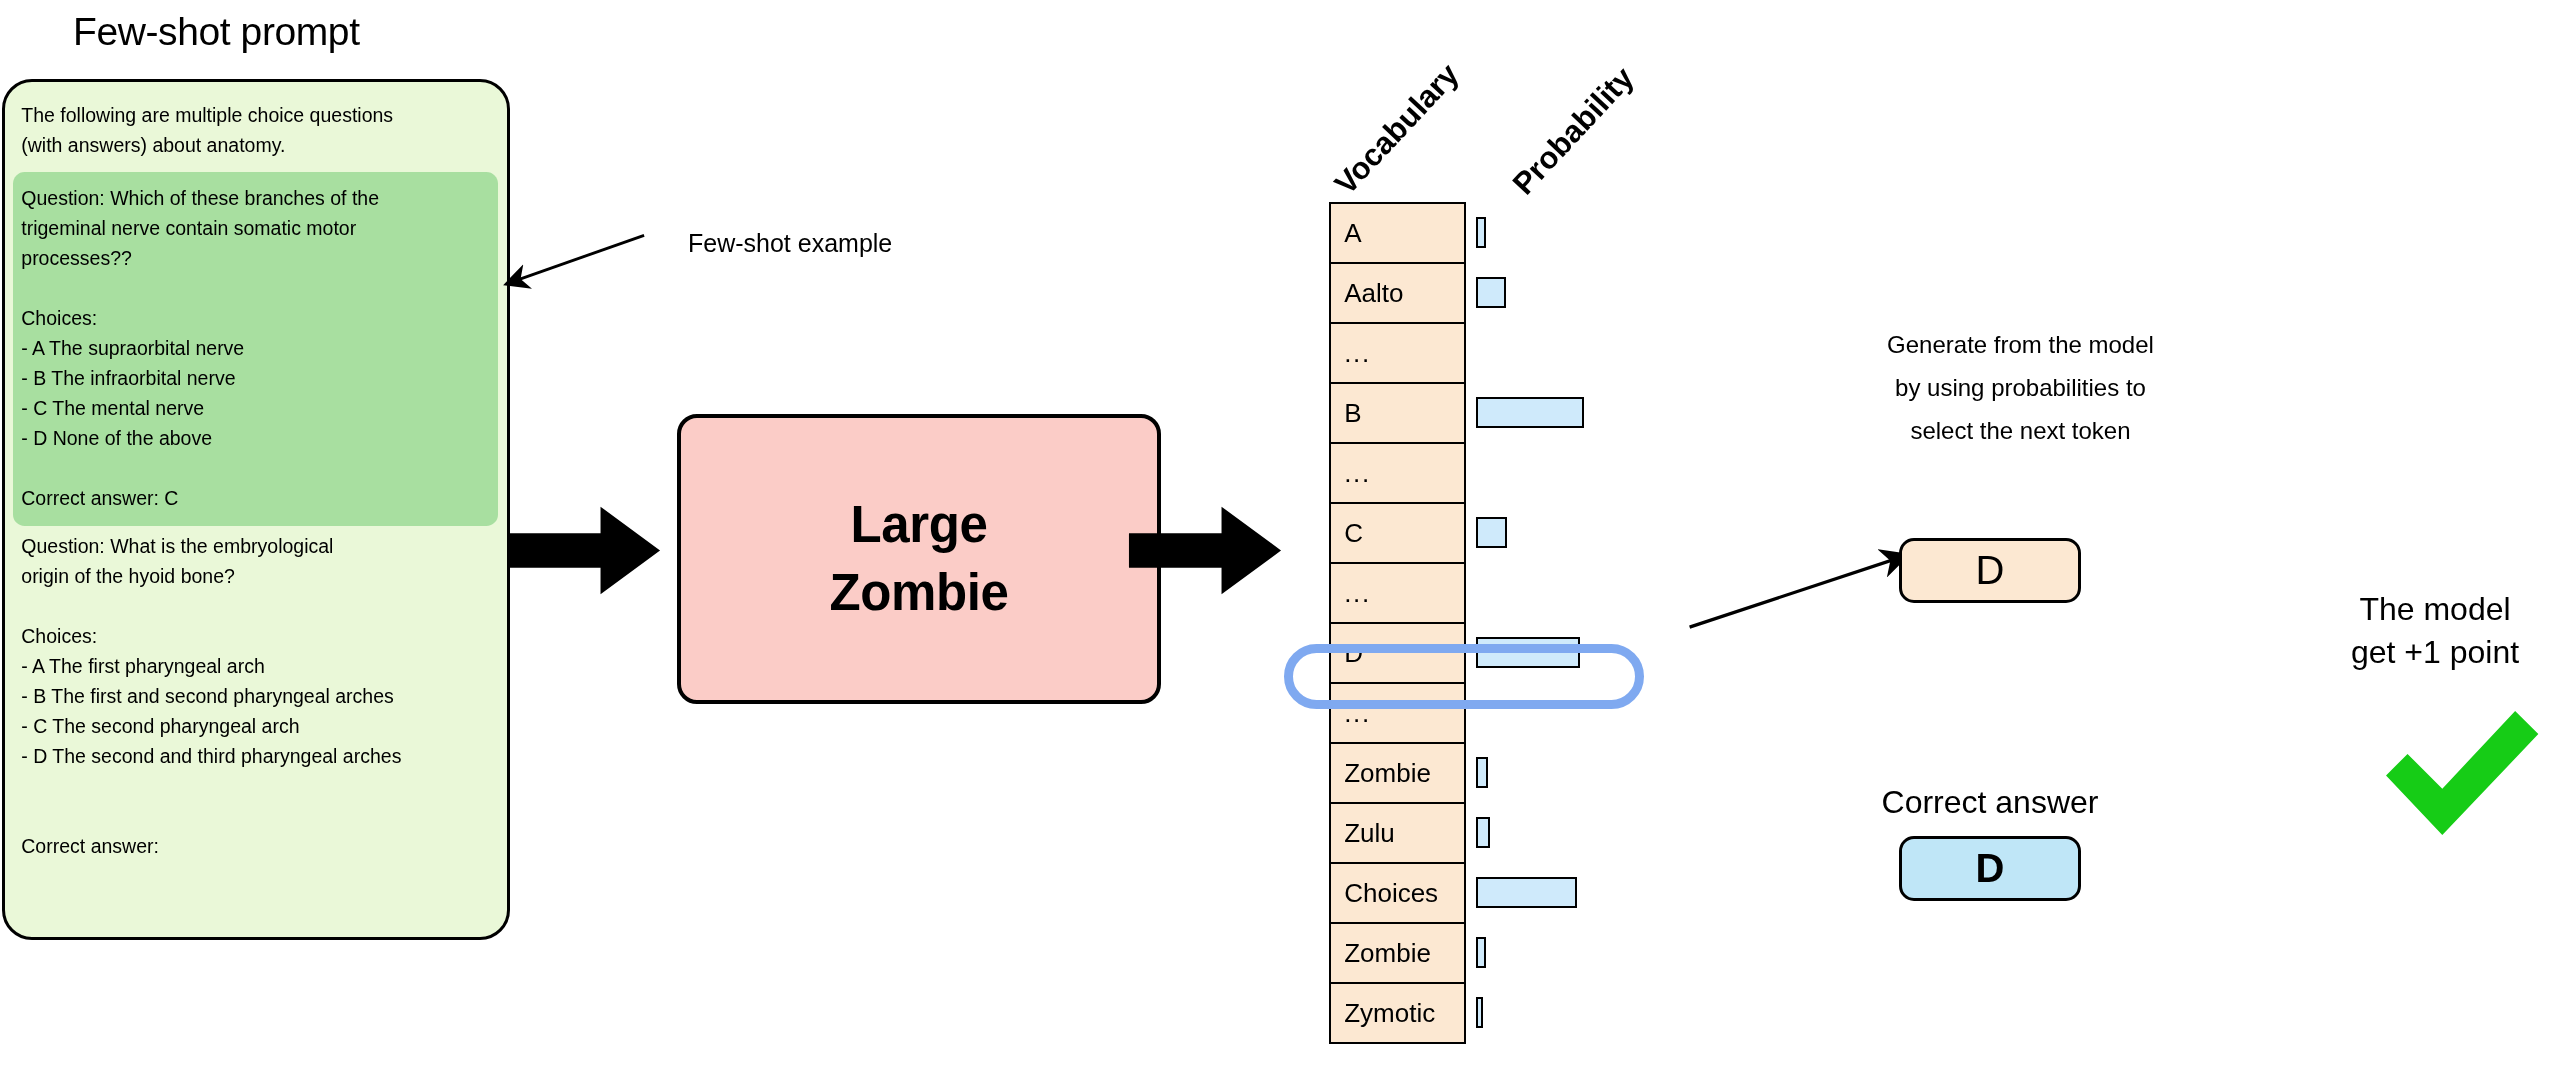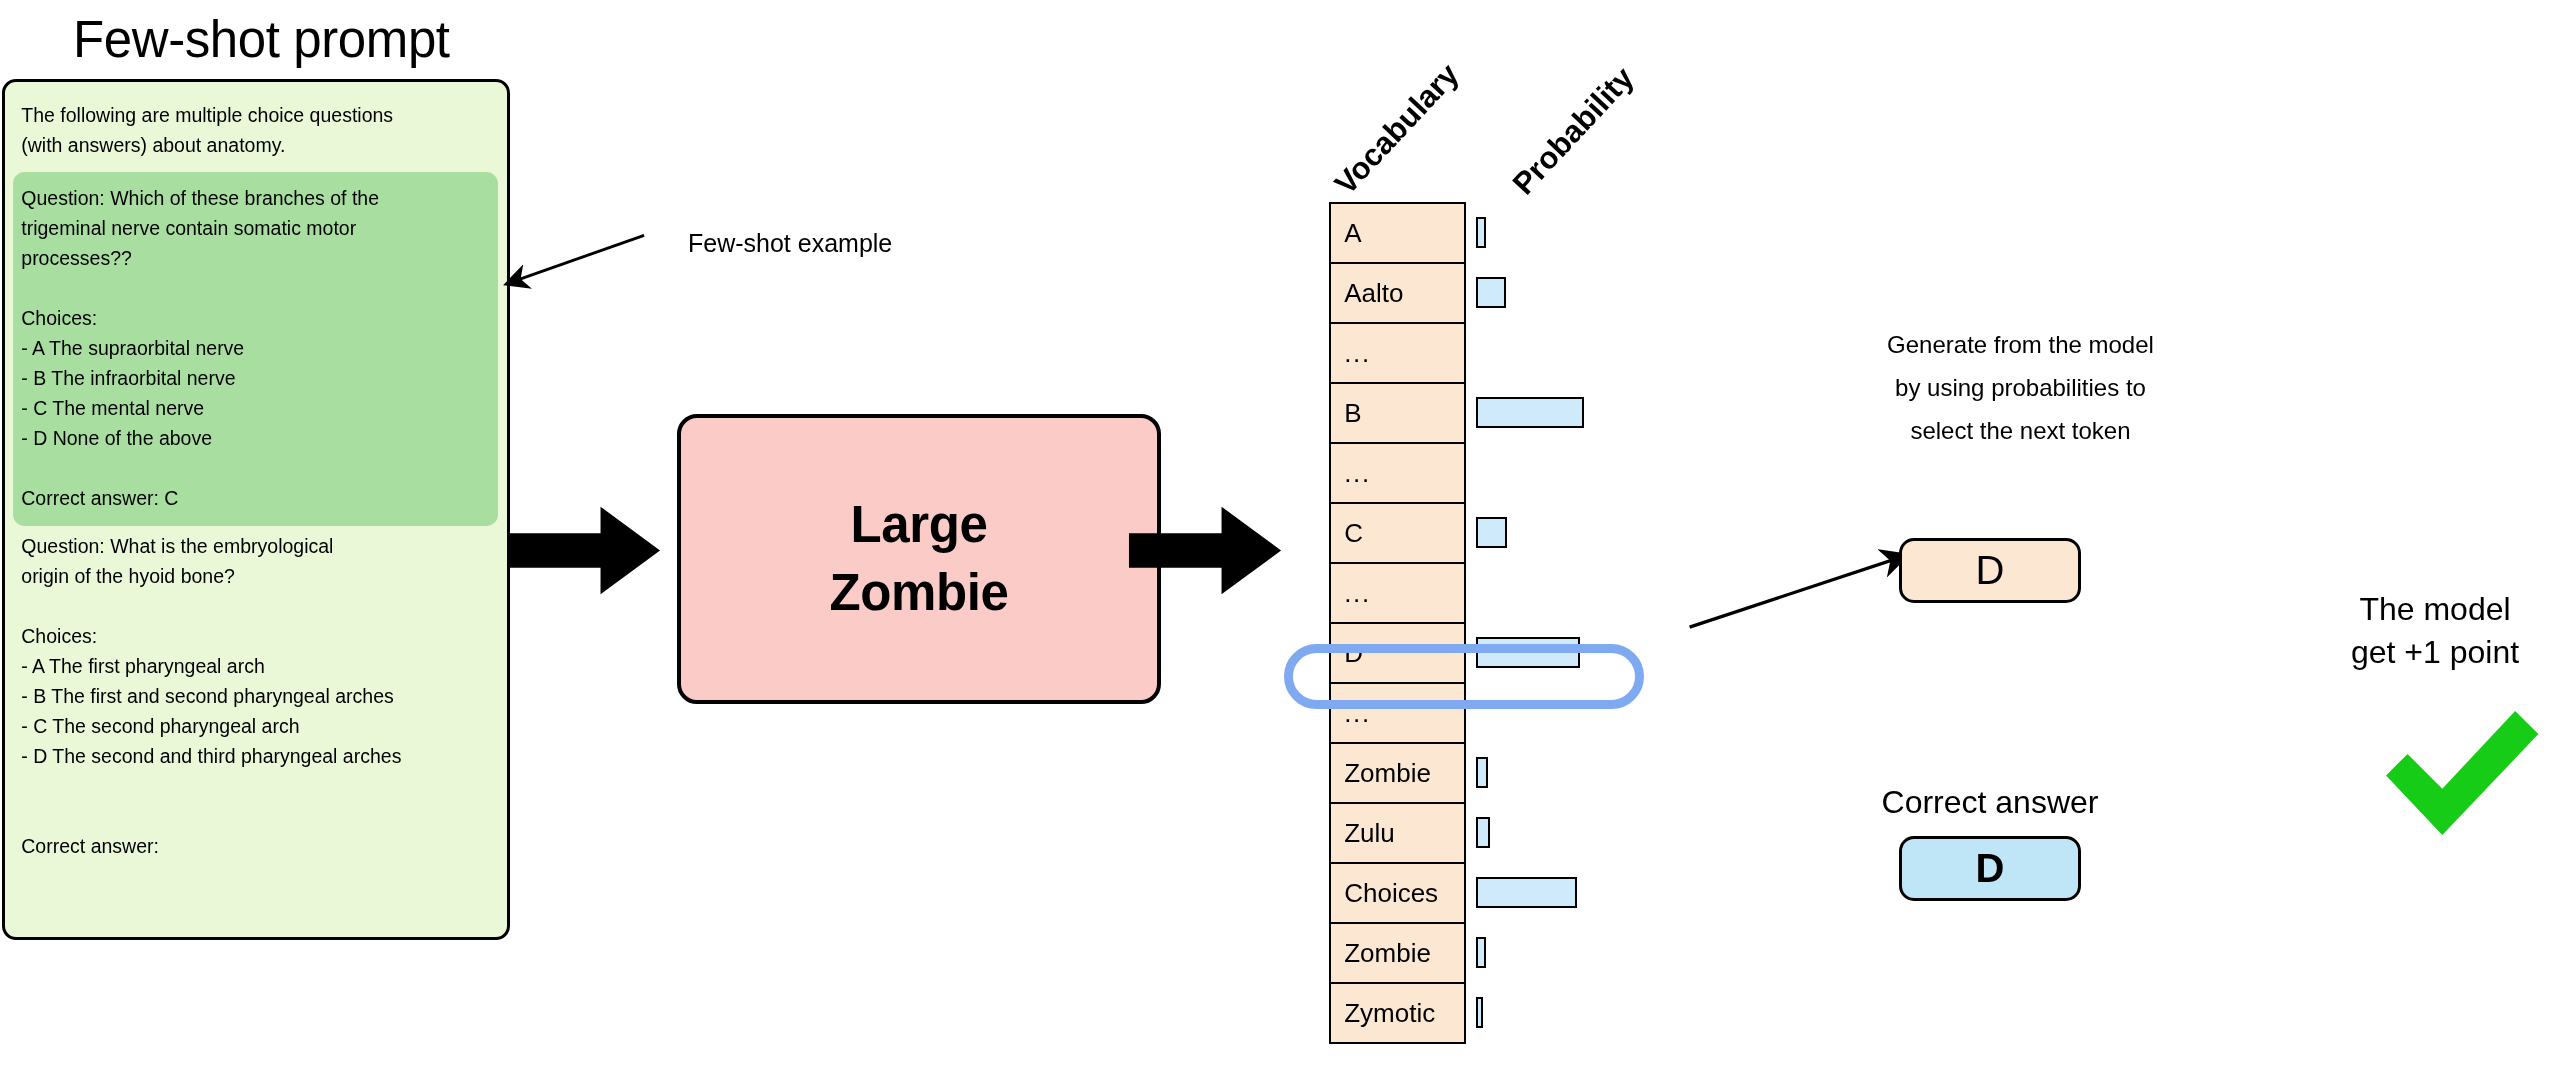--- a/index.html
+++ b/index.html
@@ -13,32 +13,32 @@
     position: relative;
     overflow: hidden;
     font-family: "Liberation Sans", sans-serif;
     color: #000000;
   }
   .abs { position: absolute; }
 
   
   #fewshot-title {
     left: 73px; top: 10px;
-    font-size: 51px;
+    font-size: 39px;
     letter-spacing: -0.4px;
     white-space: nowrap;
   }
 
   
   #prompt-box {
     left: 1.7px; top: 79px;
     width: 508px; height: 861px;
     background: #eaf8d8;
     border: 3.3px solid #000000;
-    border-radius: 14px;
+    border-radius: 30px;
     box-sizing: border-box;
     padding: 18px 16.6px 0 16.6px;
   }
   #prompt-box .ptext {
     font-size: 19.5px;
     line-height: 30px;
     white-space: pre-line;
   }
   #fewshot-example-block {
     background: #a8dfa0;

